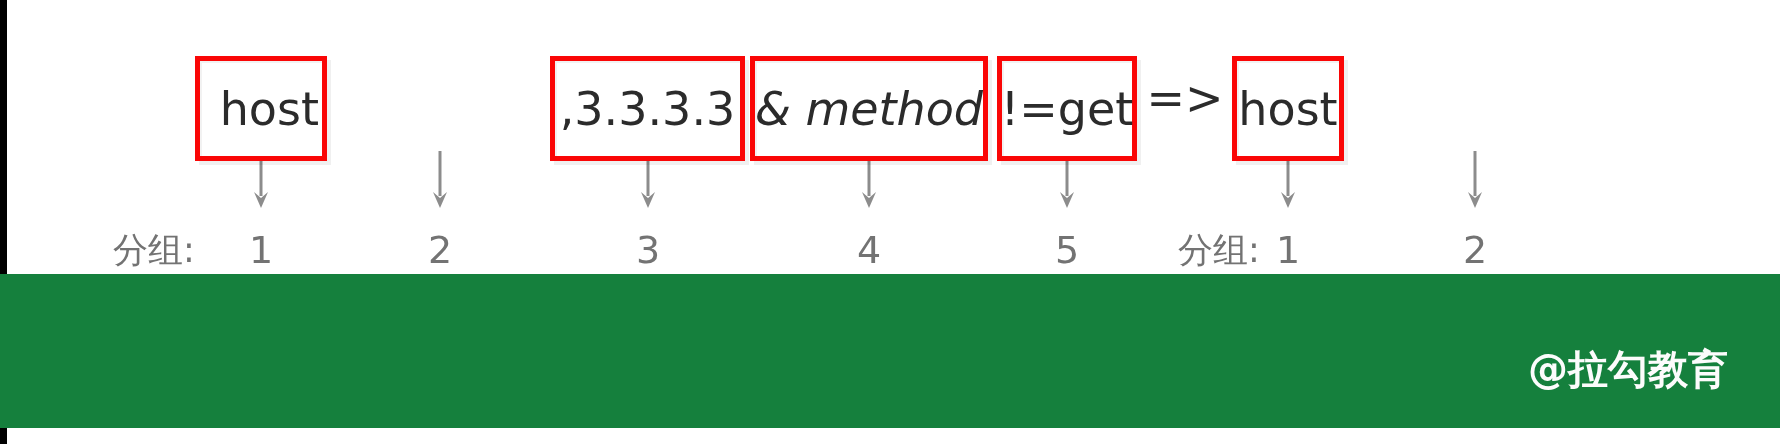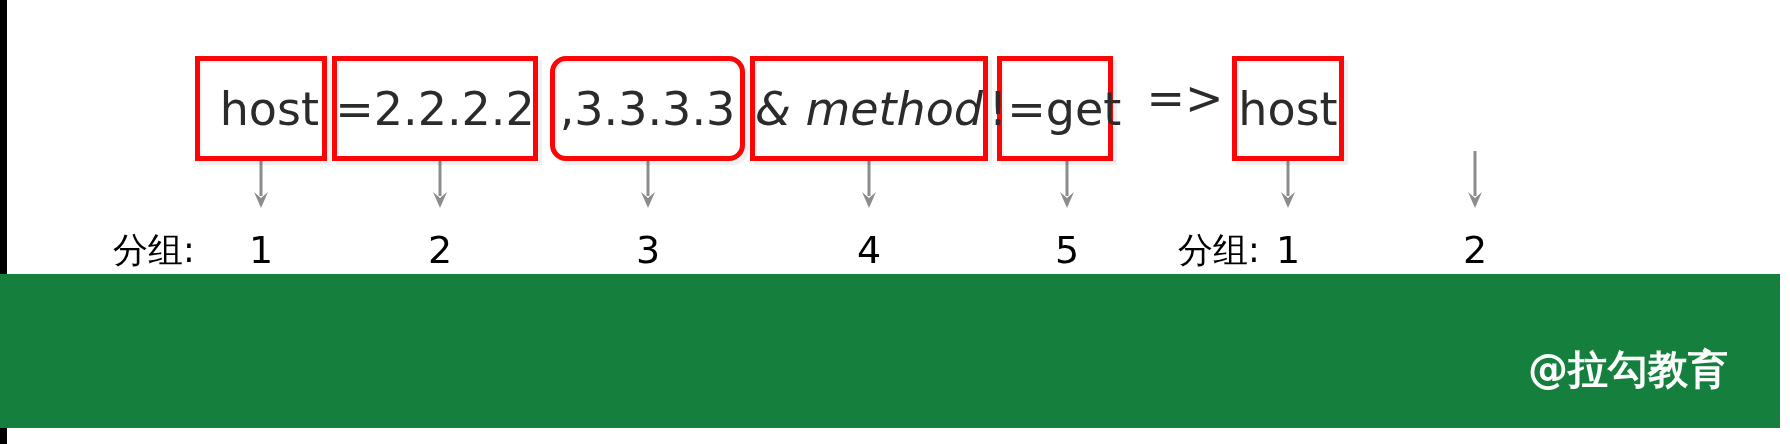--- a/index.html
+++ b/index.html
@@ -30,23 +30,23 @@
     align-items: center;
     justify-content: center;
     font-size: 46px;
     color: #2b2b2b;
     white-space: nowrap;
     z-index: 2;
     margin-top: 11px;
   }
   .b1 { left: 195px;  width: 132px; justify-content: flex-end; padding-right: 3px; }
   .b2 { left: 332px;  width: 206px; }
-  .b3 { left: 550px;  width: 195px; border-radius: 16px; }
+  .b3 { left: 550px;  width: 195px; }
   .b4 { left: 750px;  width: 238px; font-style: italic; }
-  .b5 { left: 997px;  width: 116px; }
+  .b5 { left: 997px;  width: 140px; }
   .b6 { left: 1232px; width: 112px; }
   .b7 { left: 1357px; width: 236px; }
   .sep {
     position: absolute;
     left: 1143px; top: 45px;
     width: 84px; height: 105px;
     display: flex;
     align-items: center;
     justify-content: center;
     font-size: 46px;
@@ -65,21 +65,21 @@
   .a4 { left: 860px; }
   .a5 { left: 1058px; }
   .a6 { left: 1279px; }
   .a7 { left: 1466px; }
   .lbl {
     position: absolute;
     top: 231px;
     transform: translateX(-50%);
     font-size: 38px;
     line-height: 38px;
-    color: #000000;
+    color: #737373;
     white-space: nowrap;
   }
   .lbl.cjk { font-size: 35px; }
   .g1 { left: 261px; }
   .g2 { left: 440px; }
   .g3 { left: 648px; }
   .g4 { left: 869px; }
   .g5 { left: 1067px; }
   .g6 { left: 1288px; }
   .g7 { left: 1475px; }
@@ -103,23 +103,20 @@
 </style>
 </head>
 <body>
 
 <div class="stage">
 
   <div class="edge-left"></div>
 
   <div class="seg b1">
     <span>host</span>
-  </div>
-  <div class="seg b2">
-    <span>=2.2.2.2</span>
   </div>
   <div class="seg b3">
     <span>,3.3.3.3</span>
   </div>
   <div class="seg b4">
     <span>&amp; method</span>
   </div>
   <div class="seg b5">
     <span>!=get</span>
   </div>

